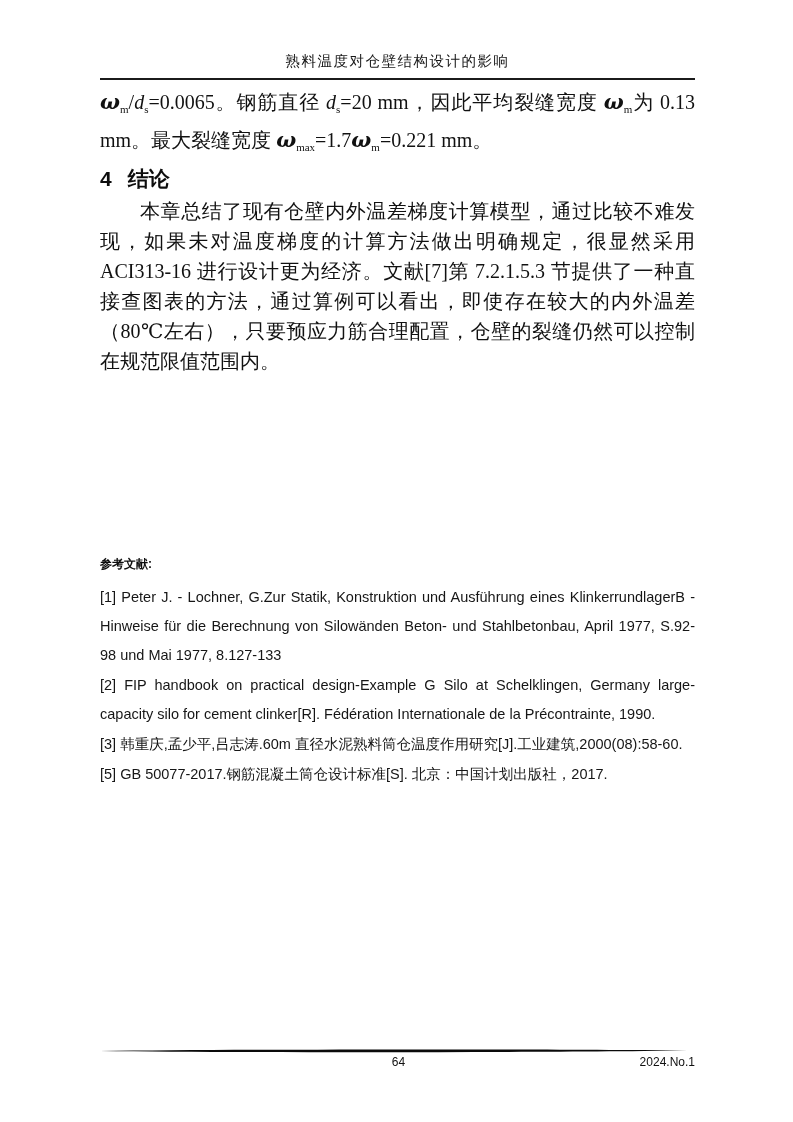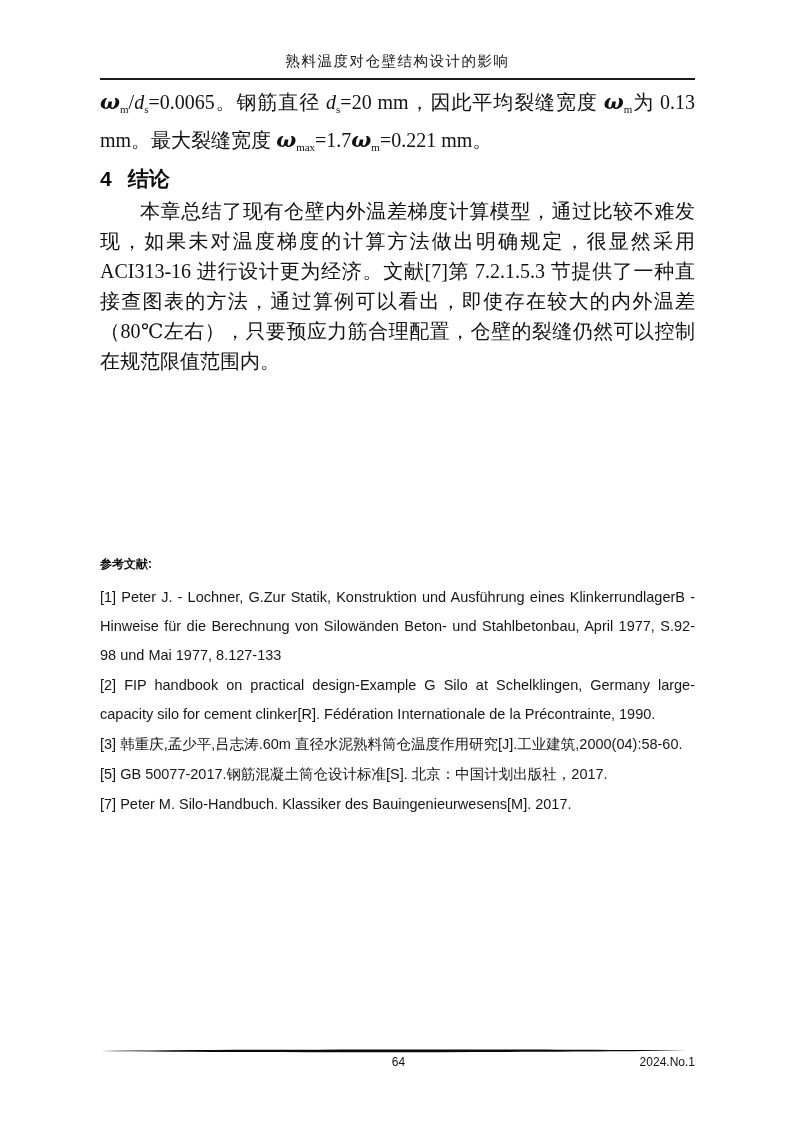--- a/index.html
+++ b/index.html
@@ -115,23 +115,22 @@
       <span class="section-number">4</span><span>结论</span>
     </div>
 
     <p class="conclusion">本章总结了现有仓壁内外温差梯度计算模型，通过比较不难发现，如果未对温度梯度的计算方法做出明确规定，很显然采用 ACI313-16 进行设计更为经济。文献[7]第 7.2.1.5.3 节提供了一种直接查图表的方法，通过算例可以看出，即使存在较大的内外温差（80℃左右），只要预应力筋合理配置，仓壁的裂缝仍然可以控制在规范限值范围内。</p>
 
     <div class="references">
       <div class="ref-heading">参考文献:</div>
       <div class="ref-list">
         <p class="ref-item">[1] Peter J. - Lochner, G.Zur Statik, Konstruktion und Ausführung eines KlinkerrundlagerB - Hinweise für die Berechnung von Silowänden Beton- und Stahlbetonbau, April 1977, S.92-98 und Mai 1977, 8.127-133</p>
         <p class="ref-item">[2] FIP handbook on practical design-Example G Silo at Schelklingen, Germany large-capacity silo for cement clinker[R]. Fédération Internationale de la Précontrainte, 1990.</p>
-        <p class="ref-item">[3] 韩重庆,孟少平,吕志涛.60m 直径水泥熟料筒仓温度作用研究[J].工业建筑,2000(04):58-60.</p>
+        <p class="ref-item">[3] 韩重庆,孟少平,吕志涛.60m 直径水泥熟料筒仓温度作用研究[J].工业建筑,2000(08):58-60.</p>
         <p class="ref-item">[5] GB 50077-2017.钢筋混凝土筒仓设计标准[S]. 北京：中国计划出版社，2017.</p>
-        <p class="ref-item">[7] Peter M. Silo-Handbuch. Klassiker des Bauingenieurwesens[M]. 2017.</p>
       </div>
     </div>
 
   </div>
 
   <div class="footer">
     <svg class="footer-rule-svg" viewBox="0 0 659 6" preserveAspectRatio="none">
       <path d="M0,3 C 160,1.2 480,0.8 659,2.6 C 480,4.6 160,4.8 0,3 Z" fill="#0a0a0a"></path>
     </svg>
     <div class="footer-row">

